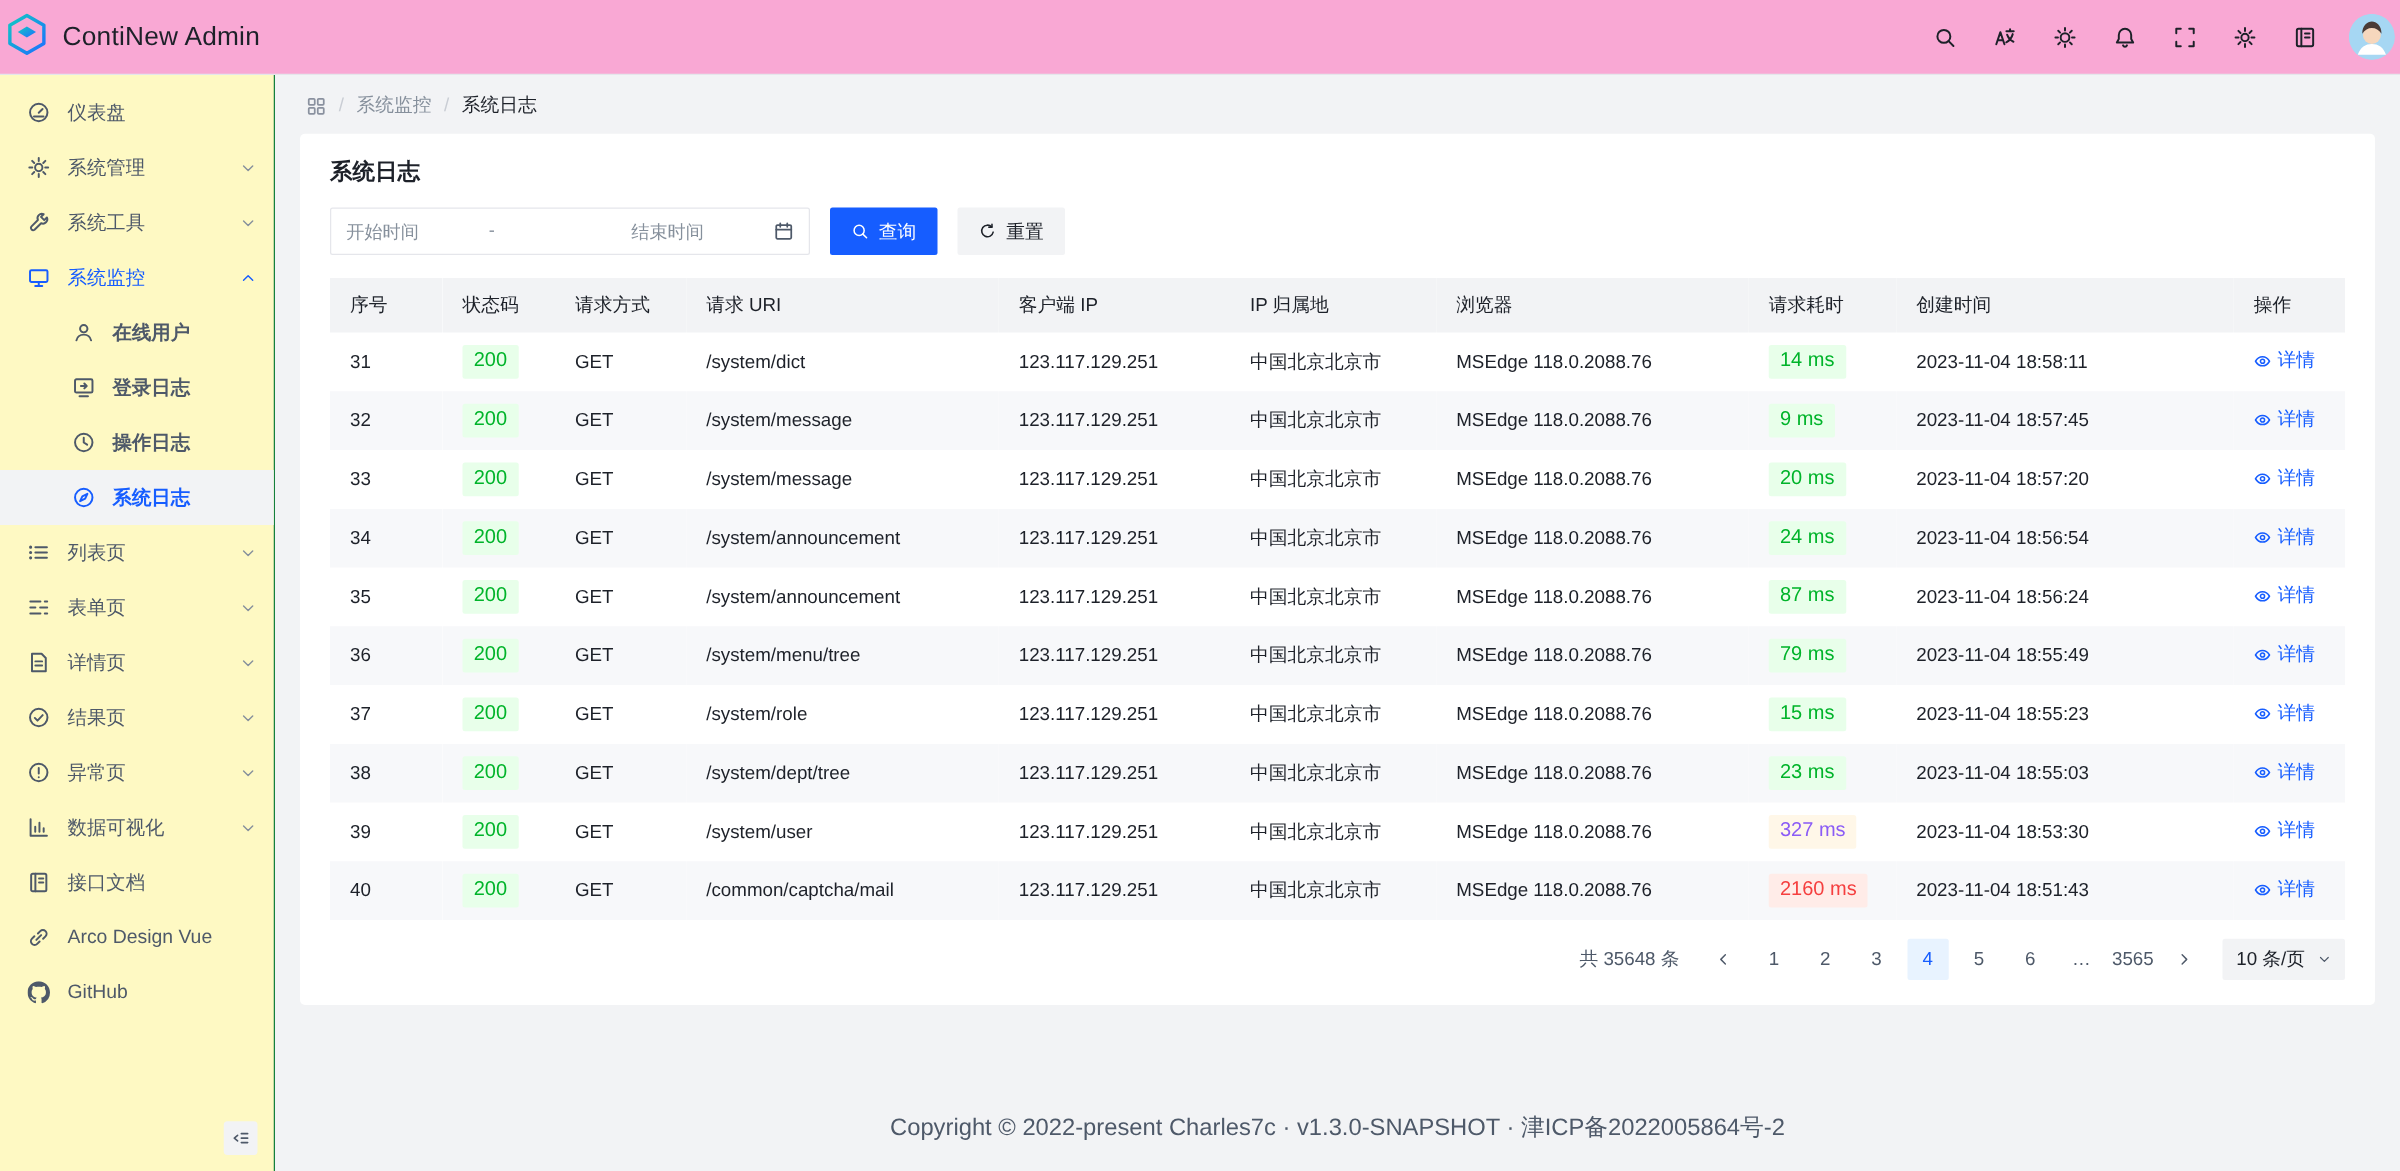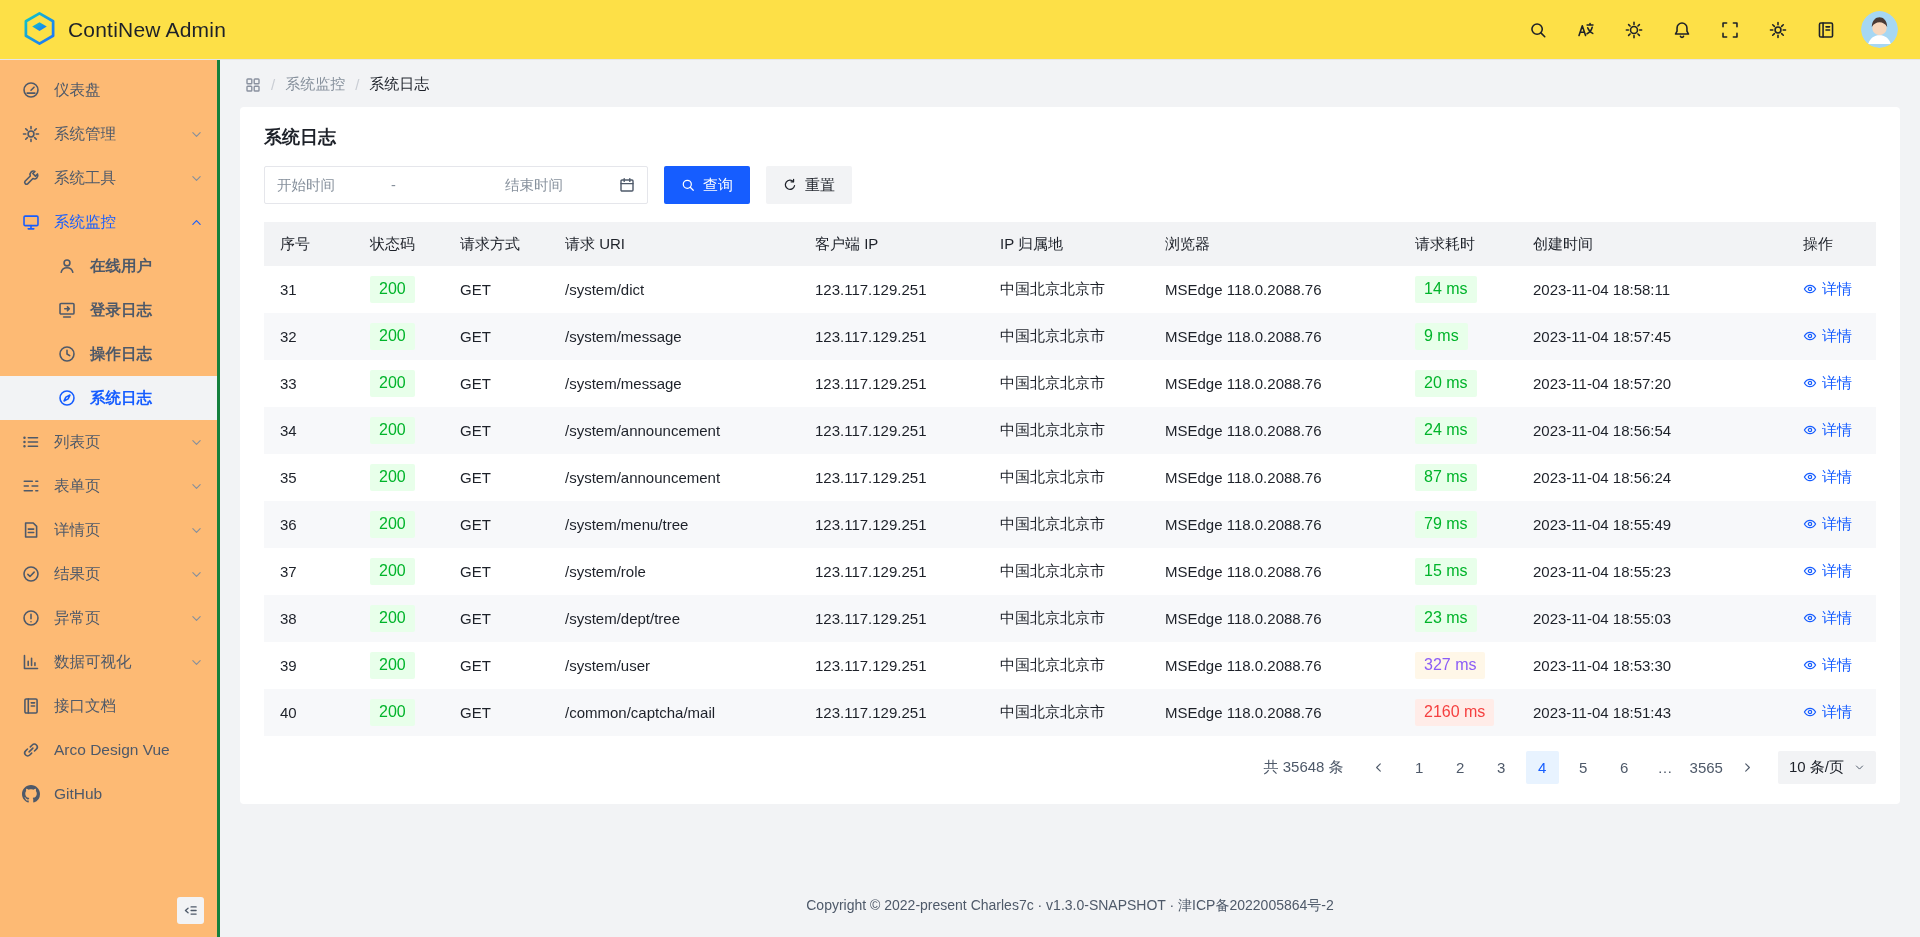--- a/index.html
+++ b/index.html
@@ -6,39 +6,39 @@
   html,body { width:1920px; height:937px; }
   body {
     font-family:"Liberation Sans","DejaVu Sans",sans-serif;
     background:#f2f3f5; color:#1d2129; overflow:hidden; position:relative;
     font-size:15px;
   }
   button { font-family:inherit; border:none; background:none; cursor:pointer; }
 
   
   .header {
-    position:fixed; top:0; left:0; right:0; height:60px; background:#fde047;
+    position:fixed; top:0; left:0; right:0; height:60px; background:#f9a8d4;
     border-bottom:1px solid #e5e6eb; display:flex; align-items:center;
-    justify-content:space-between; padding:0 22px; z-index:20;
+    justify-content:space-between; padding:0 4px; z-index:20;
   }
   .logo { display:flex; align-items:center; gap:11px; cursor:pointer; }
   .logo svg { width:35px; height:35px; }
   .logo-title { font-size:21px; color:#1d2129; letter-spacing:.2px; }
   .header-actions { display:flex; align-items:center; gap:10px; }
   .icon-btn {
     width:38px; height:38px; border-radius:50%; display:flex; align-items:center;
     justify-content:center; color:#1d2129; font-size:18px;
   }
   .avatar { width:37px; height:37px; border-radius:50%; overflow:hidden; margin-left:6px; cursor:pointer; }
   .avatar svg { width:100%; height:100%; display:block; }
 
   
   .sidebar {
-    position:fixed; top:60px; left:0; bottom:0; width:220px; background:#fdba74;
-    border-right:3px solid #15803d; padding-top:8px; z-index:10;
+    position:fixed; top:60px; left:0; bottom:0; width:220px; background:#fef9c3;
+    border-right:1px solid #15803d; padding-top:8px; z-index:10;
   }
   .menu-item {
     height:44px; display:flex; align-items:center; gap:14px;
     padding:0 14px 0 22px; font-size:15.5px; color:#4e5969; cursor:pointer;
     white-space:nowrap;
   }
   .menu-item .mi { font-size:18px; color:#4e5969; flex:none; }
   .menu-item .chev { margin-left:auto; font-size:13px; color:#86909c; }
   .menu-item.sub { padding-left:58px;font-weight:bold; }
   .menu-item.parent-active, .menu-item.parent-active .mi, .menu-item.parent-active .chev { color:#165dff; }
@@ -118,21 +118,21 @@
   }
   .pg-btn.active { background:#e8f3ff; color:#165dff; font-weight:500; }
   .pg-btn .mi { font-size:13px; }
   .pg-ellipsis { min-width:33px; text-align:center; color:#4e5969; }
   .pg-size {
     height:33px; background:#f2f3f5; border-radius:2px; display:inline-flex;
     align-items:center; gap:10px; padding:0 11px; margin-left:6px; color:#1d2129; cursor:pointer;
   }
   .pg-size .mi { font-size:11px; color:#4e5969; }
 
-  .footer { margin-top:auto; text-align:center; padding:18px 0 22px; color:#4e5969; font-size:14px; }
+  .footer { margin-top:auto; text-align:center; padding:18px 0 22px; color:#4e5969; font-size:19px; }
 
   .mi { display:inline-flex; align-items:center; justify-content:center; }
   .mi svg { width:1em; height:1em; display:block; }
 </style>
 </head>
 <body>
 
 <header class="header">
   <div class="logo">
     <span>

